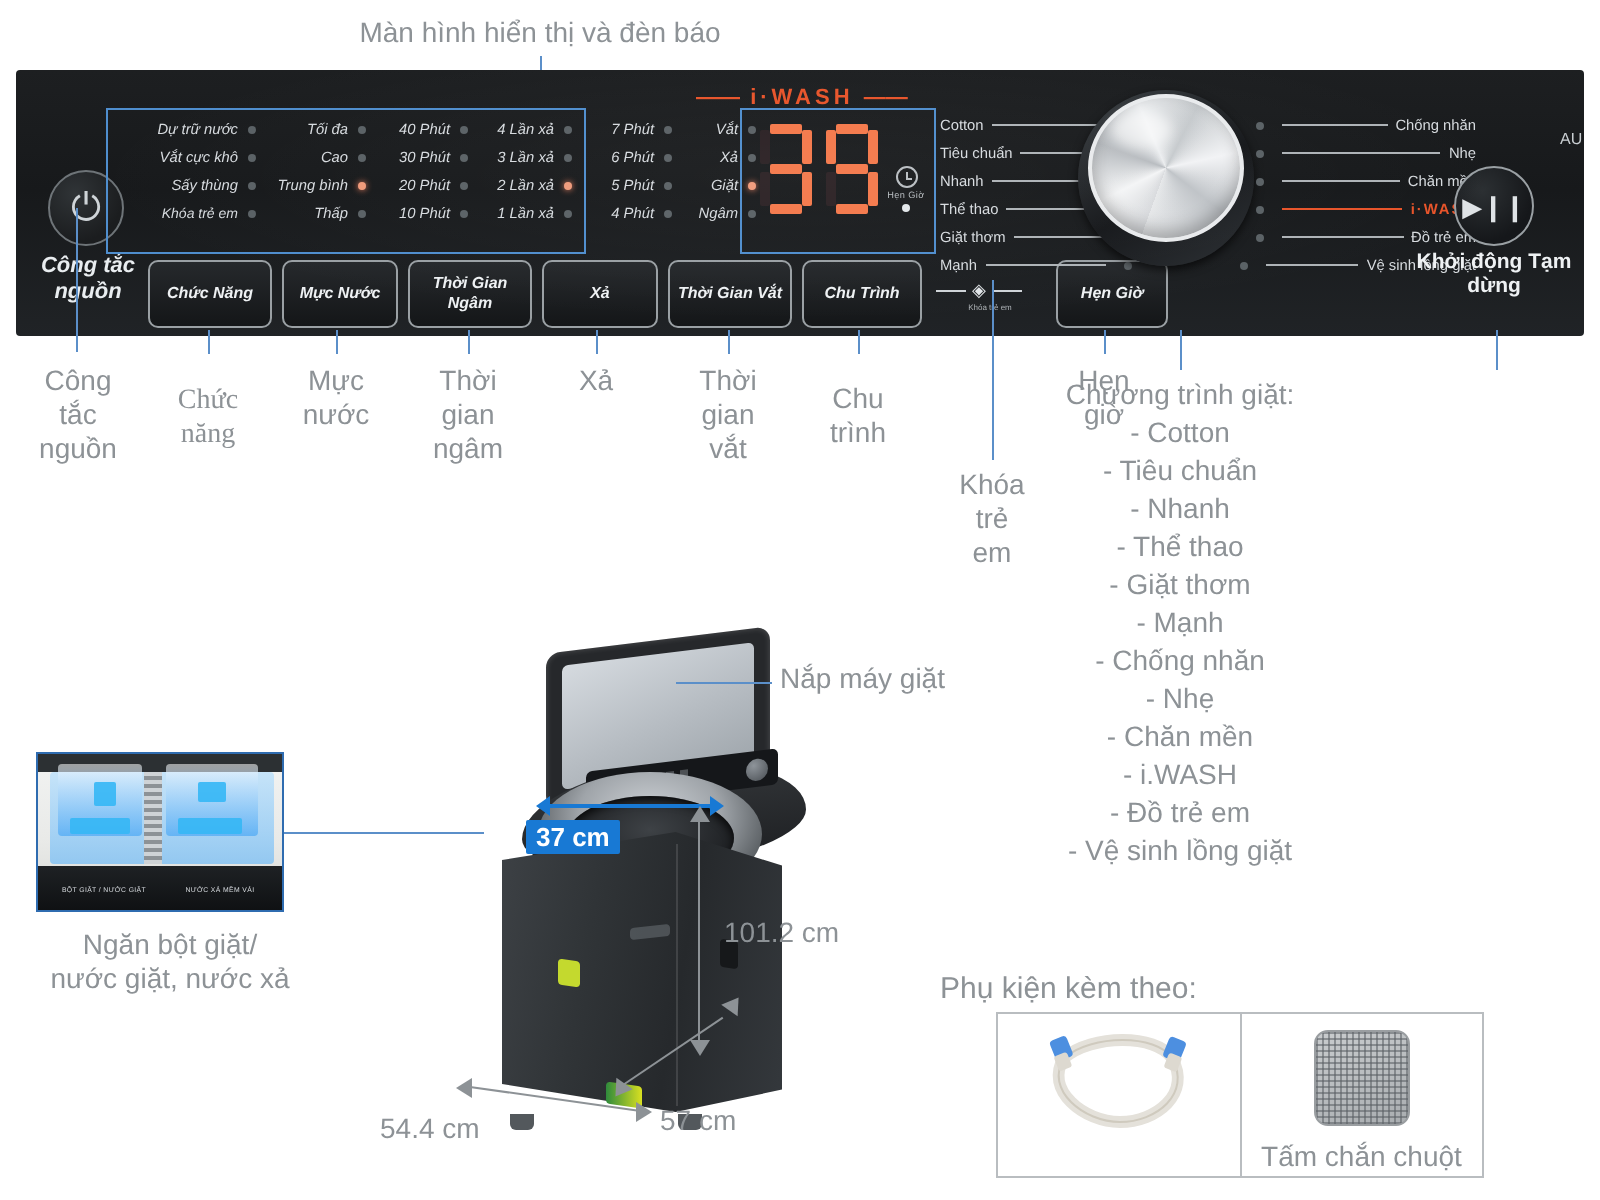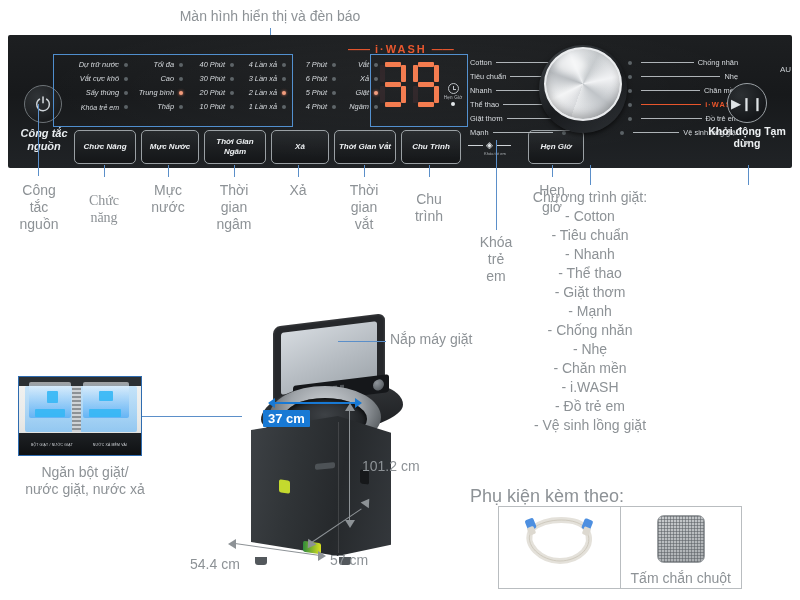--- a/index.html
+++ b/index.html
@@ -289,21 +289,21 @@
   #acc-box {
     position: absolute; left: 498px; top: 506px; width: 244px; height: 83px;
     border: 1px solid #b9bdc0; display: flex;
   }
   .acc-cell { position: relative; flex: 1; }
   .acc-cell + .acc-cell { border-left: 1px solid #b9bdc0; }
   .acc-label {
     position: absolute; bottom: 2px; width: 100%; text-align: center;
     color: #8d9296; font-size: 14px;
   }
-  .acc-title { position: absolute; color: #8d9296; font-size: 18px; }
+  .acc-title { position: absolute; color: #8d9296; font-size: 15px; }
 
   .hose-art { position: absolute; left: 50%; top: 8px; transform: translateX(-50%); }
   .mesh-art {
     position: absolute; left: 50%; top: 8px; transform: translateX(-50%);
     width: 48px; height: 48px; border-radius: 7px;
     background:
       repeating-linear-gradient(0deg, rgba(90,95,100,.55) 0 1px, rgba(255,255,255,0) 1px 3px),
       repeating-linear-gradient(90deg, rgba(90,95,100,.55) 0 1px, rgba(255,255,255,0) 1px 3px),
       linear-gradient(160deg,#c9ccce,#a9adb0);
     border: 1px solid #9a9ea1;

